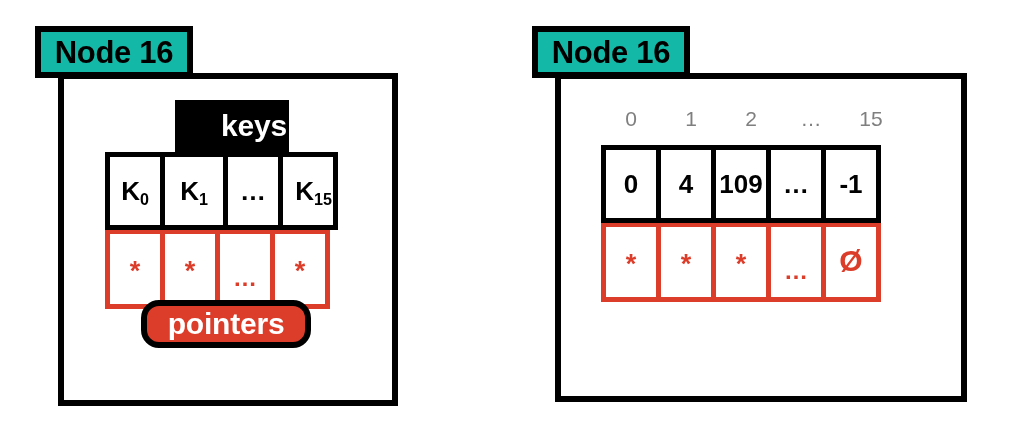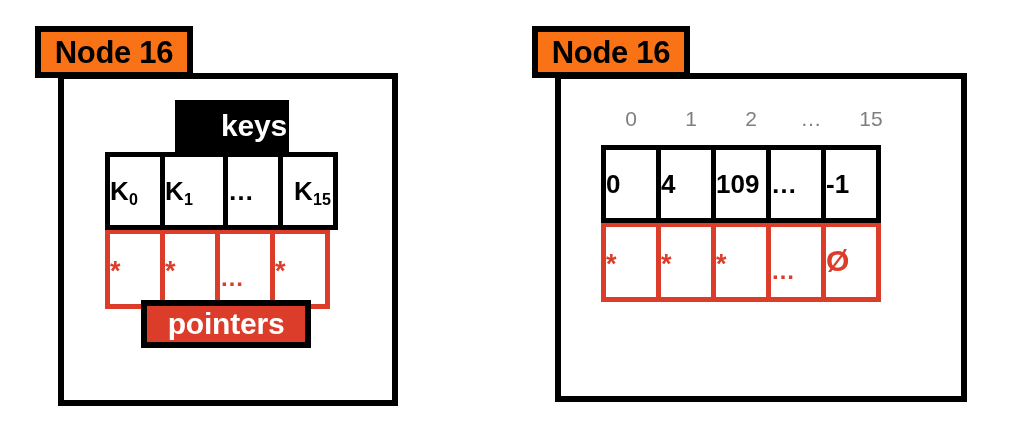--- a/index.html
+++ b/index.html
@@ -20,21 +20,21 @@
 
   
   .node-frame {
     border: 6px solid #000000;
     background: #ffffff;
   }
 
   
   .node-chip {
     border: 6px solid #000000;
-    background: #f97316;
+    background: #14b8a6;
     color: #000000;
     font-size: 31px;
     font-weight: bold;
     line-height: 1;
     display: flex;
     align-items: center;
     justify-content: center;
     letter-spacing: -0.3px;
   }
 
@@ -45,21 +45,21 @@
 
   
   .cell-row {
     display: flex;
     align-items: stretch;
   }
   .cell {
     background: #ffffff;
     display: flex;
     align-items: center;
-    justify-content: flex-start;
+    justify-content: center;
     box-sizing: border-box;
     line-height: 1;
   }
   
   .row-black .cell {
     border: 5px solid #000000;
     color: #000000;
     font-size: 26px;
     font-weight: bold;
     margin-right: -5px;
@@ -178,21 +178,21 @@
       <span class="glyph-star">*</span>
     </div>
     <div class="cell" style="width:60px;">
       <span class="glyph-ellipsis-red">…</span>
     </div>
     <div class="cell" style="width:60px;">
       <span class="glyph-star">*</span>
     </div>
   </div>
 
-  <div class="abs caption-chip caption-pointers" style="left:141px; top:300px; width:170px; height:48px; z-index:6;">
+  <div class="abs caption-chip caption-pointers" style="left:141px; top:300px; width:170px; height:48px; z-index:6;border-radius:18px;">
     <span>pointers</span>
   </div>
 
 </div>
 
 <div class="abs" style="left:500px; top:0; width:516px; height:442px;">
 
   <div class="abs node-frame" style="left:55px; top:73px; width:412px; height:329px;"></div>
 
   <div class="abs chip-stub" style="left:55px; top:73px; width:6px; height:30px;"></div>

